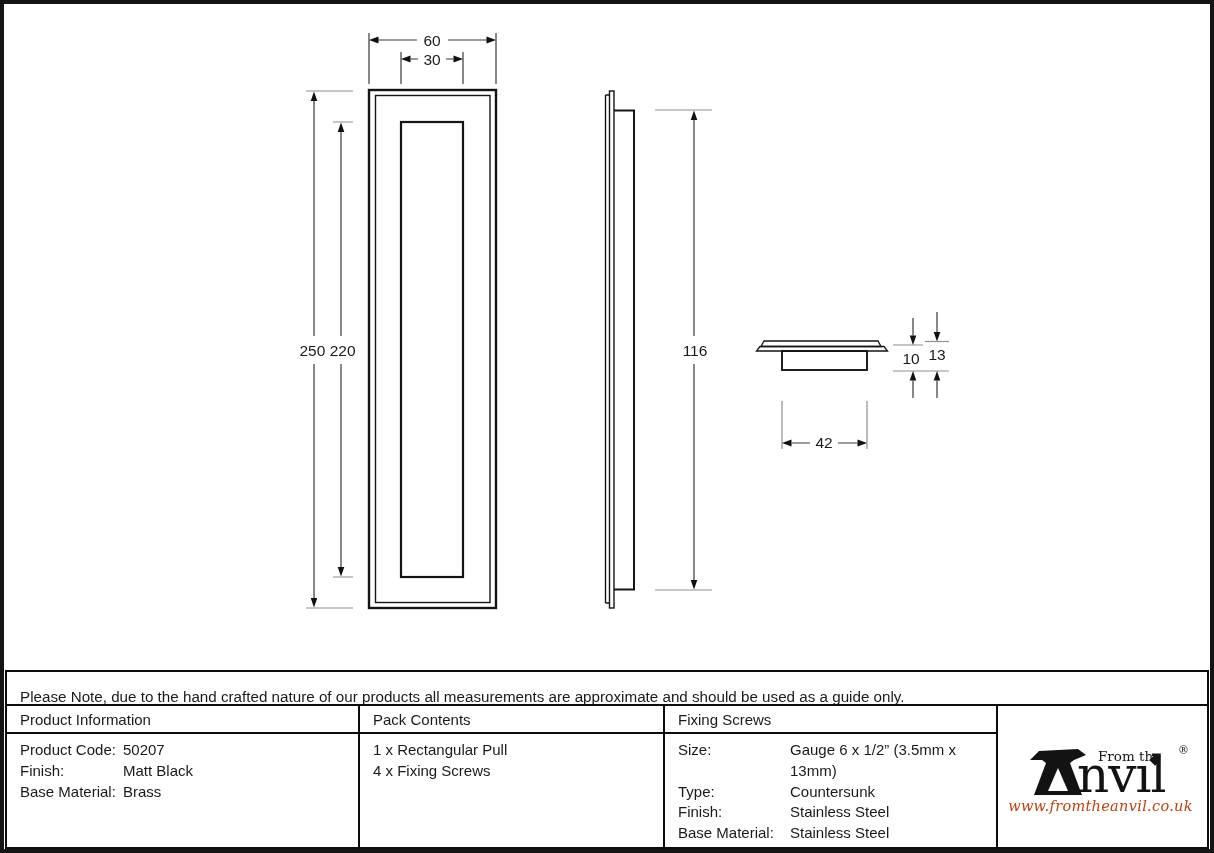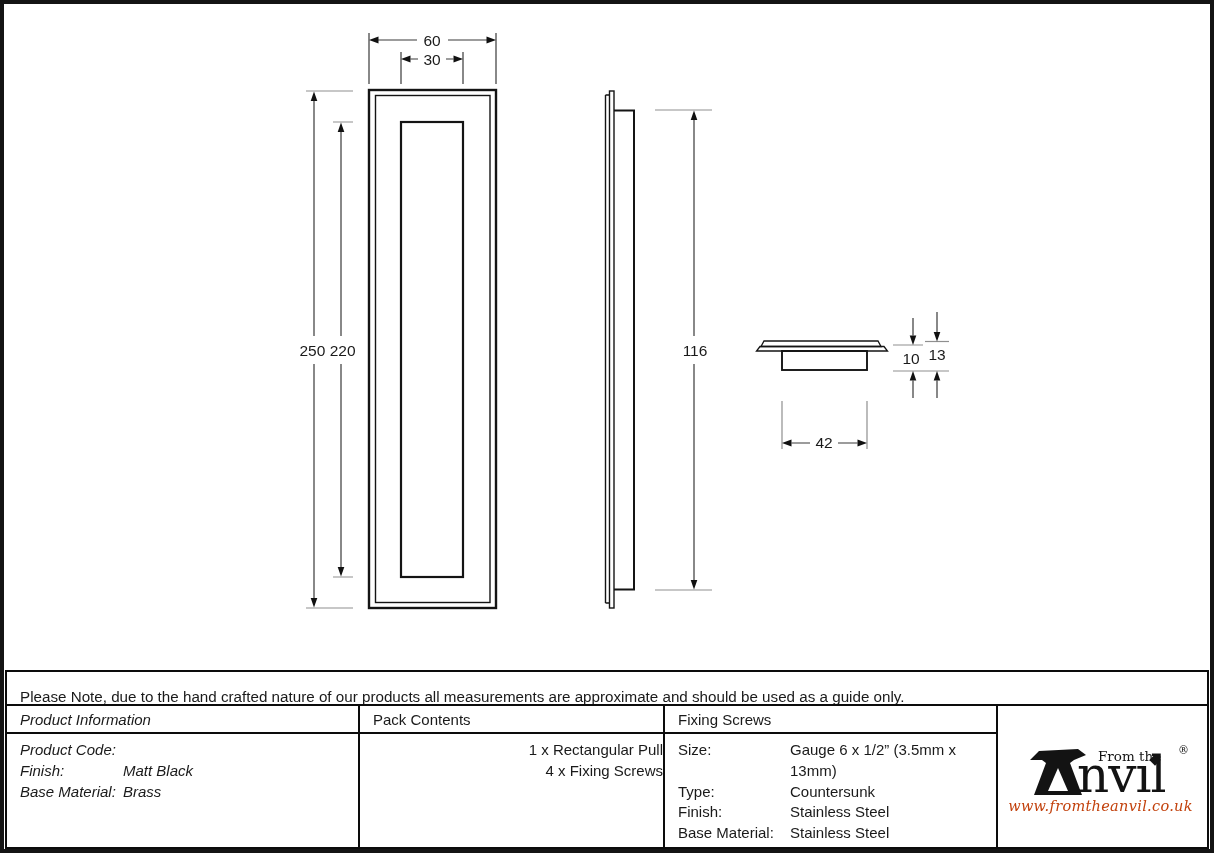--- a/index.html
+++ b/index.html
@@ -11,22 +11,22 @@
   .obj{stroke:#141414;fill:none;}
   .dim{stroke:#3a3a3a;stroke-width:1.2;fill:none;}
   .ext{stroke:#8f8f8f;stroke-width:1.2;fill:none;}
   .arrow{fill:#111;stroke:none;}
   svg text{font-family:"Liberation Sans",sans-serif;font-size:15.5px;fill:#1a1a1a;text-anchor:middle;}
   
   .box{position:absolute;border:2px solid #0c0c0c;box-sizing:border-box;background:#fff;}
   .note-box{left:5px;top:670px;width:1204px;height:52px;display:flex;align-items:center;}
   .note-box span{padding-left:13px;font-size:15.2px;}
   .tcol{top:704px;height:145px;}
-  .col1{left:5px;width:355px;font-style:italic;}
-  .col2{left:358px;width:307px;text-align:right;}
+  .col1{left:5px;width:355px;}
+  .col2{left:358px;width:307px;}
   .col3{left:663px;width:335px;}
   .logo-box{left:996px;width:213px;}
   .thead{height:26px;border-bottom:2px solid #0c0c0c;display:flex;align-items:center;}
   .thead span{padding-left:13px;font-size:15px;}
   .tbody{padding:6px 0 0 13px;font-size:15px;}
   .kv{display:grid;grid-template-columns:103px 1fr;line-height:20.8px;}
   .col3 .kv{grid-template-columns:112px 1fr;}
   .list-line{line-height:20.8px;}
   
   .logo-inner{position:absolute;inset:0;}
@@ -126,20 +126,21 @@
   <span>Please Note, due to the hand crafted nature of our products all measurements are approximate and should be used as a guide only.</span>
 </div>
 
 <div class="box tcol col1">
   <div class="thead">
     <span>Product Information</span>
   </div>
   <div class="tbody">
     <div class="kv">
       <span>Product Code:</span>
+      <span>50207</span>
     </div>
     <div class="kv">
       <span>Finish:</span>
       <span>Matt Black</span>
     </div>
     <div class="kv">
       <span>Base Material:</span>
       <span>Brass</span>
     </div>
   </div>

